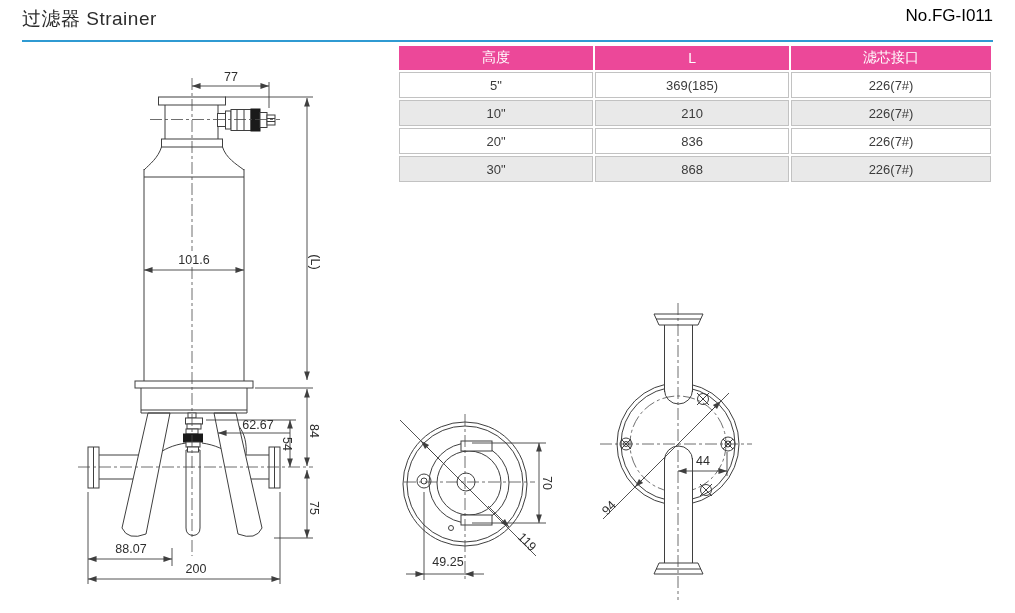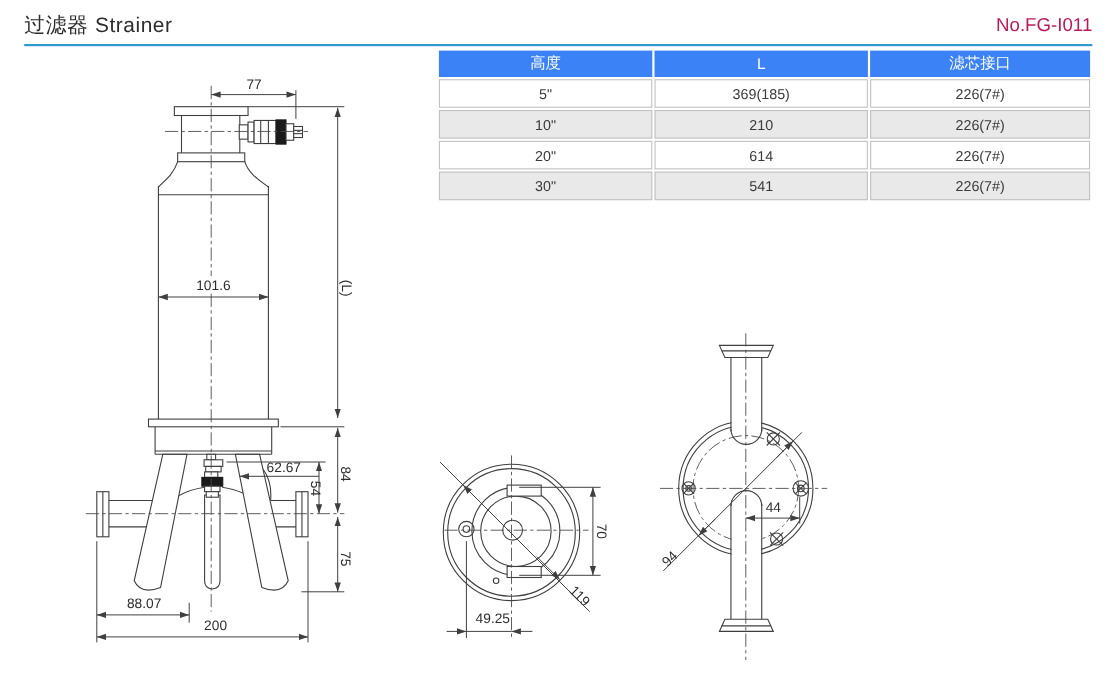--- a/index.html
+++ b/index.html
@@ -1,28 +1,28 @@
 <!DOCTYPE html>
 <html><head>
 <meta charset="utf-8">
 <style>
   html,body{margin:0;padding:0;background:#ffffff;width:1015px;height:613px;overflow:hidden;
     font-family:"Liberation Sans","DejaVu Sans",sans-serif;}
   .page{position:relative;width:1015px;height:613px;background:#fff;}
   
   .hdr{position:absolute;left:22px;right:22px;top:6px;height:34px;
-       display:flex;justify-content:space-between;align-items:center;
+       display:flex;justify-content:space-between;
        border-bottom:2px solid #2f9ad2;}
   .hdr .title{font-size:19px;color:#2d2d2d;letter-spacing:.5px;}
-  .hdr .docno{font-size:17px;color:#be185d;}
+  .hdr .docno{font-size:17px;color:#000000;}
   
   .spec{position:absolute;left:397px;top:44px;width:596px;}
   table{width:100%;border-collapse:separate;border-spacing:2px;table-layout:fixed;}
   col.c1{width:33%}col.c2{width:33%}col.c3{width:34%}
-  th{background:#3b82f6;color:#fff;font-weight:normal;font-size:14px;height:24px;padding:0;}
+  th{background:#ec4899;color:#fff;font-weight:normal;font-size:14px;height:24px;padding:0;}
   td{background:#fff;border:1px solid #c2c2c2;font-size:13px;color:#3b3b3b;
      text-align:center;height:24px;padding:0;}
   tr.alt td{background:#e9e9e9;}
   
   svg{position:absolute;left:0;top:0;}
   .ln{stroke:#3f3f3f;stroke-width:1;fill:none;}
   .lnw{stroke:#3f3f3f;stroke-width:1;fill:#fff;}
   .cl{stroke:#4a4a4a;stroke-width:.8;fill:none;stroke-dasharray:12 3 3 3;}
   .blk{fill:#1a1a1a;stroke:#1a1a1a;}
   .dim{stroke:#3f3f3f;stroke-width:.9;fill:none;}
@@ -58,26 +58,26 @@
           <td>369(185)</td>
           <td>226(7#)</td>
         </tr>
         <tr class="alt">
           <td>10"</td>
           <td>210</td>
           <td>226(7#)</td>
         </tr>
         <tr>
           <td>20"</td>
-          <td>614</td>
+          <td>836</td>
           <td>226(7#)</td>
         </tr>
         <tr class="alt">
           <td>30"</td>
-          <td>541</td>
+          <td>868</td>
           <td>226(7#)</td>
         </tr>
       </tbody>
     </table>
   </div>
 
   <svg width="1015" height="613" viewBox="0 0 1015 613">
     <defs>
       <marker id="ar" viewBox="0 0 10 10" refX="9.5" refY="5" markerWidth="9" markerHeight="9" orient="auto-start-reverse" markerUnits="userSpaceOnUse">
         <path d="M0,1.8 L9.5,5 L0,8.2 Z" fill="#3f3f3f"></path>

